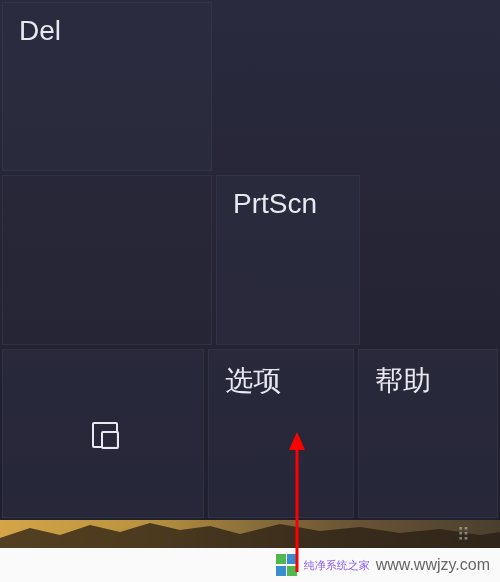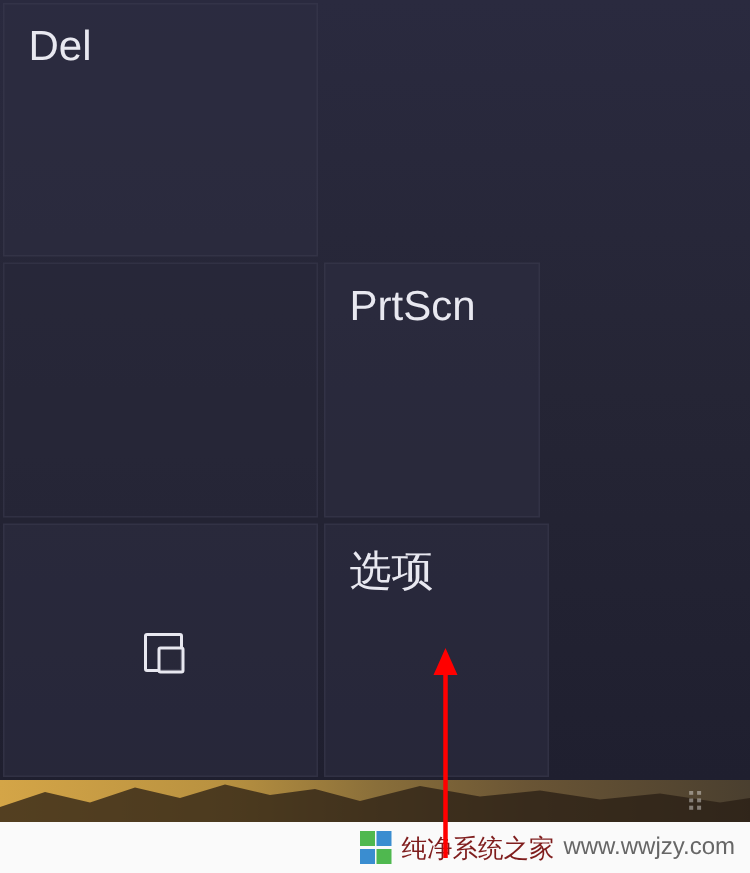--- a/index.html
+++ b/index.html
@@ -141,22 +141,22 @@
     }
     
     .logo-square {
       width: 10px;
       height: 10px;
     }
     .logo-square.g { background: #4fb84f; }
     .logo-square.b { background: #3a8dd0; }
     
     .watermark-text {
-      color: #7f1d1d;
-      font-size: 17px;
+      color: #8b5cf6;
+      font-size: 11px;
       font-weight: 500;
     }
     
     .watermark-url {
       color: #666;
       font-size: 16px;
     }
     
     .arrow-annotation {
       position: absolute;
@@ -199,20 +199,23 @@
       <span>PrtScn</span>
     </div>
   </div>
 
   <div class="key-row">
     <div class="key col1 icon-key">
       <div class="minimize-icon"></div>
     </div>
     <div class="key col2">
       <span>选项</span>
+    </div>
+    <div class="key col3">
+      <span>帮助</span>
     </div>
   </div>
 
 </div>
 
 <div class="taskbar">
   <svg class="mountain-silhouette" viewBox="0 0 500 30" preserveAspectRatio="none">
     <path d="M0,30 L0,18 L30,8 L60,15 L90,5 L120,12 L150,3 L180,10 L210,6 L240,14 L280,4 L320,11 L360,7 L400,13 L440,9 L480,15 L500,12 L500,30 Z" fill="rgba(40,30,20,0.75)"></path>
   </svg>
 </div>

